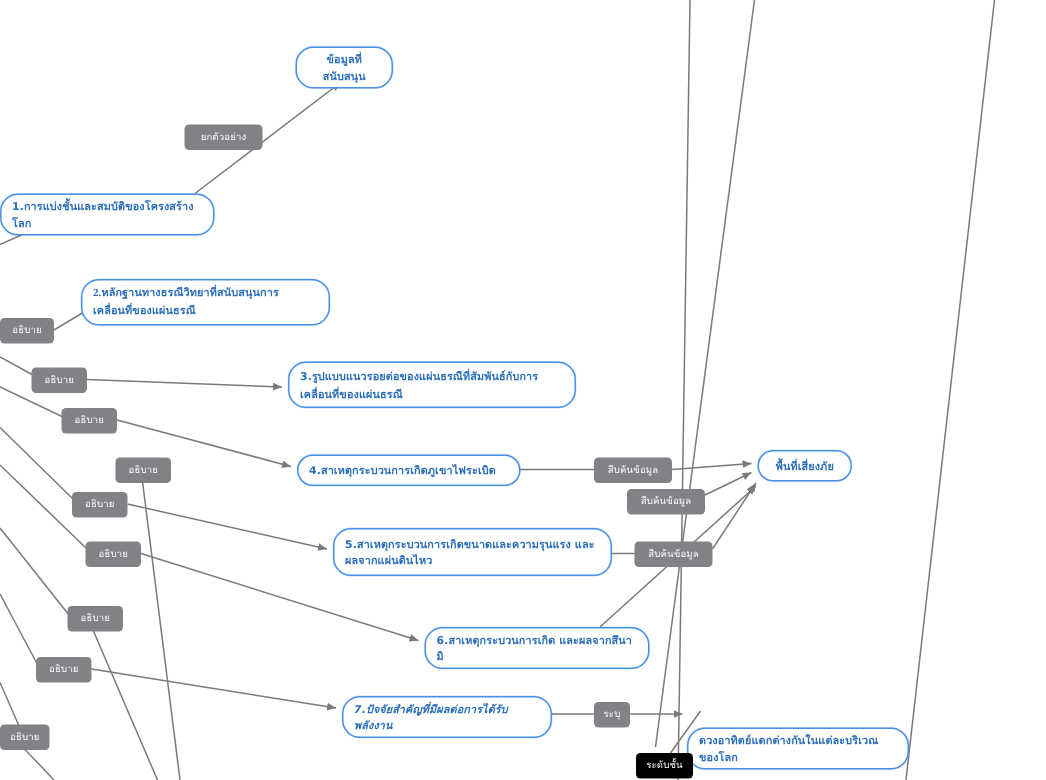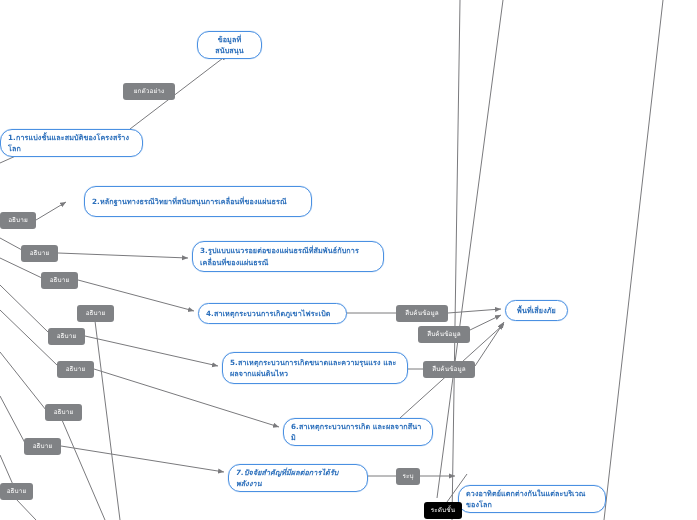--- a/index.html
+++ b/index.html
@@ -103,21 +103,21 @@
       </g>
   </svg>
 
   <div id="node-group">
       <div class="node center-text" style="left: 197px; top: 31px; width: 65px; min-height: 21px; border-color: rgb(74, 144, 226); color: rgb(42, 110, 187);">
         <span>ข้อมูลที่สนับสนุน</span>
       </div>
       <div class="node" style="left: 0px; top: 129px; width: 143px; min-height: 22px; border-color: rgb(74, 144, 226); color: rgb(42, 110, 187);">
         <span>1.การแบ่งชั้นและสมบัติของโครงสร้างโลก</span>
       </div>
-      <div class="node" style="left: 84px; top: 186px; width: 228px; min-height: 31px; border-color: rgb(74, 144, 226); color: rgb(42, 110, 187);">
+      <div class="node" style="left: 54px; top: 186px; width: 166px; min-height: 31px; border-color: rgb(74, 144, 226); color: rgb(42, 110, 187); font-family: Liberation Serif, serif;">
         <span>2.หลักฐานทางธรณีวิทยาที่สนับสนุนการเคลื่อนที่ของแผ่นธรณี</span>
       </div>
       <div class="node" style="left: 192px; top: 241px; width: 192px; min-height: 31px; border-color: rgb(74, 144, 226); color: rgb(42, 110, 187);">
         <span>3.รูปแบบแนวรอยต่อของแผ่นธรณีที่สัมพันธ์กับการเคลื่อนที่ของแผ่นธรณี</span>
       </div>
       <div class="node" style="left: 198px; top: 303px; width: 149px; min-height: 21px; border-color: rgb(74, 144, 226); color: rgb(42, 110, 187);">
         <span>4.สาเหตุกระบวนการเกิดภูเขาไฟระเบิด</span>
       </div>
       <div class="node" style="left: 222px; top: 352px; width: 186px; min-height: 32px; border-color: rgb(74, 144, 226); color: rgb(42, 110, 187);">
         <span>5.สาเหตุกระบวนการเกิดขนาดและความรุนแรง และผลจากแผ่นดินไหว</span>

